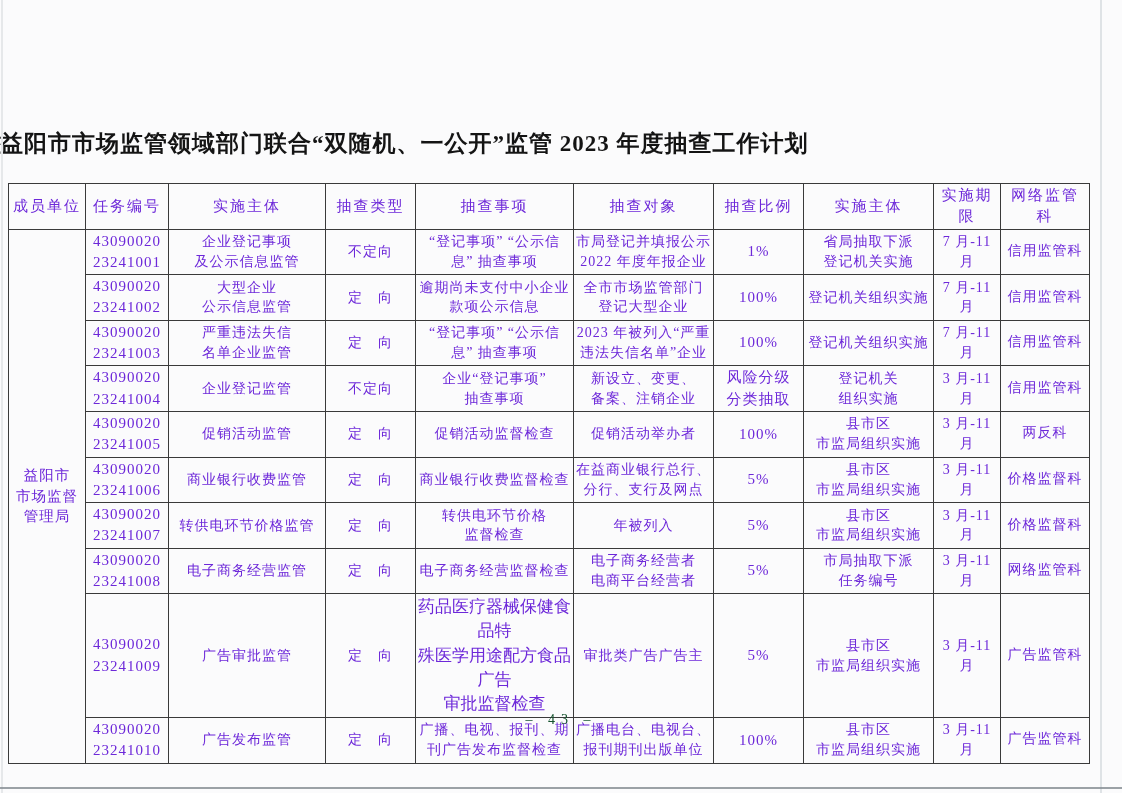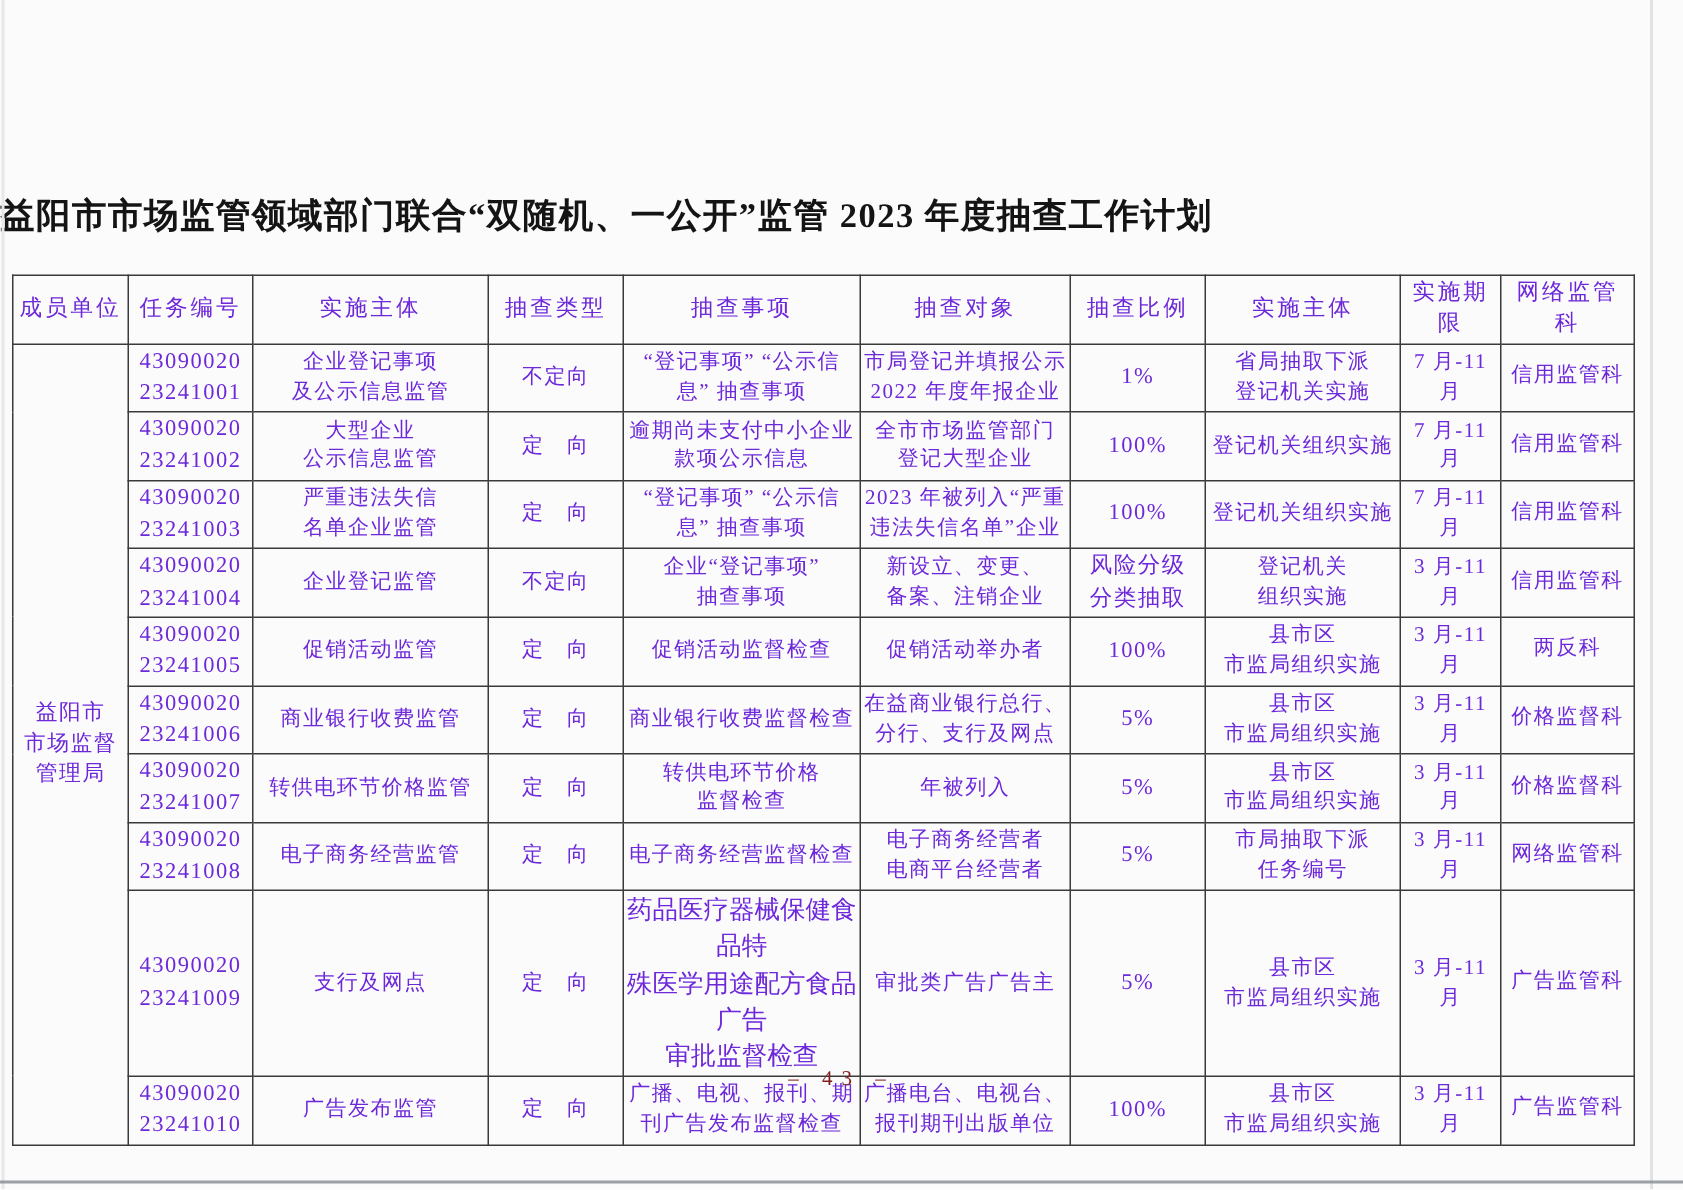--- a/index.html
+++ b/index.html
@@ -75,21 +75,21 @@
   td.cell-agency  { letter-spacing: 2px; font-family: Liberation Mono, monospace; }
   td.cell-period  { letter-spacing: 0; }
 
   .page-number {
     position: absolute;
     left: 0; width: 100%;
     top: 712px;
     text-align: center;
     font-size: 14px;
     letter-spacing: 6px;
-    color: #7f1d1d;
+    color: #14532d;
     font-family: "Liberation Serif", "DejaVu Serif", serif;
   }
 </style>
 </head>
 <body>
 
 <div class="page">
 
   <div class="doc-title">益阳市市场监管领域部门联合“双随机、一公开”监管 2023 年度抽查工作计划</div>
 
@@ -237,21 +237,21 @@
 电商平台经营者</td>
           <td class="cell-ratio">5%</td>
           <td class="cell-implementer">市局抽取下派
 任务编号</td>
           <td class="cell-period">3 月-11 月</td>
           <td class="cell-agency">网络监管科</td>
         </tr>
         <tr class="row-tall">
           <td class="cell-task_id">43090020
 23241009</td>
-          <td class="cell-task_name">支行及网点</td>
+          <td class="cell-task_name">广告审批监管</td>
           <td class="cell-type">定　向</td>
           <td class="cell-matters small">药品医疗器械保健食品特
 殊医学用途配方食品广告
 审批监督检查</td>
           <td class="cell-target">审批类广告广告主</td>
           <td class="cell-ratio">5%</td>
           <td class="cell-implementer">县市区
 市监局组织实施</td>
           <td class="cell-period">3 月-11 月</td>
           <td class="cell-agency">广告监管科</td>

